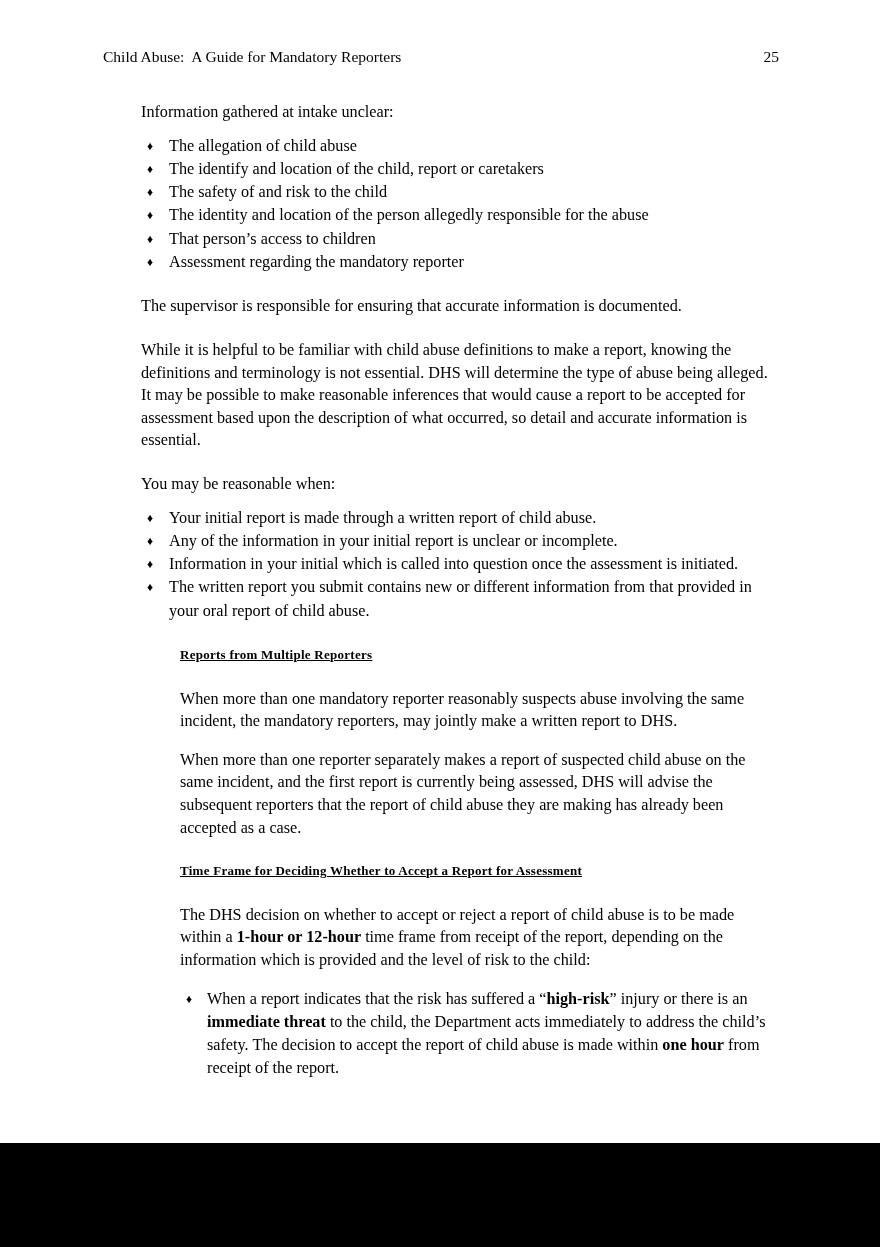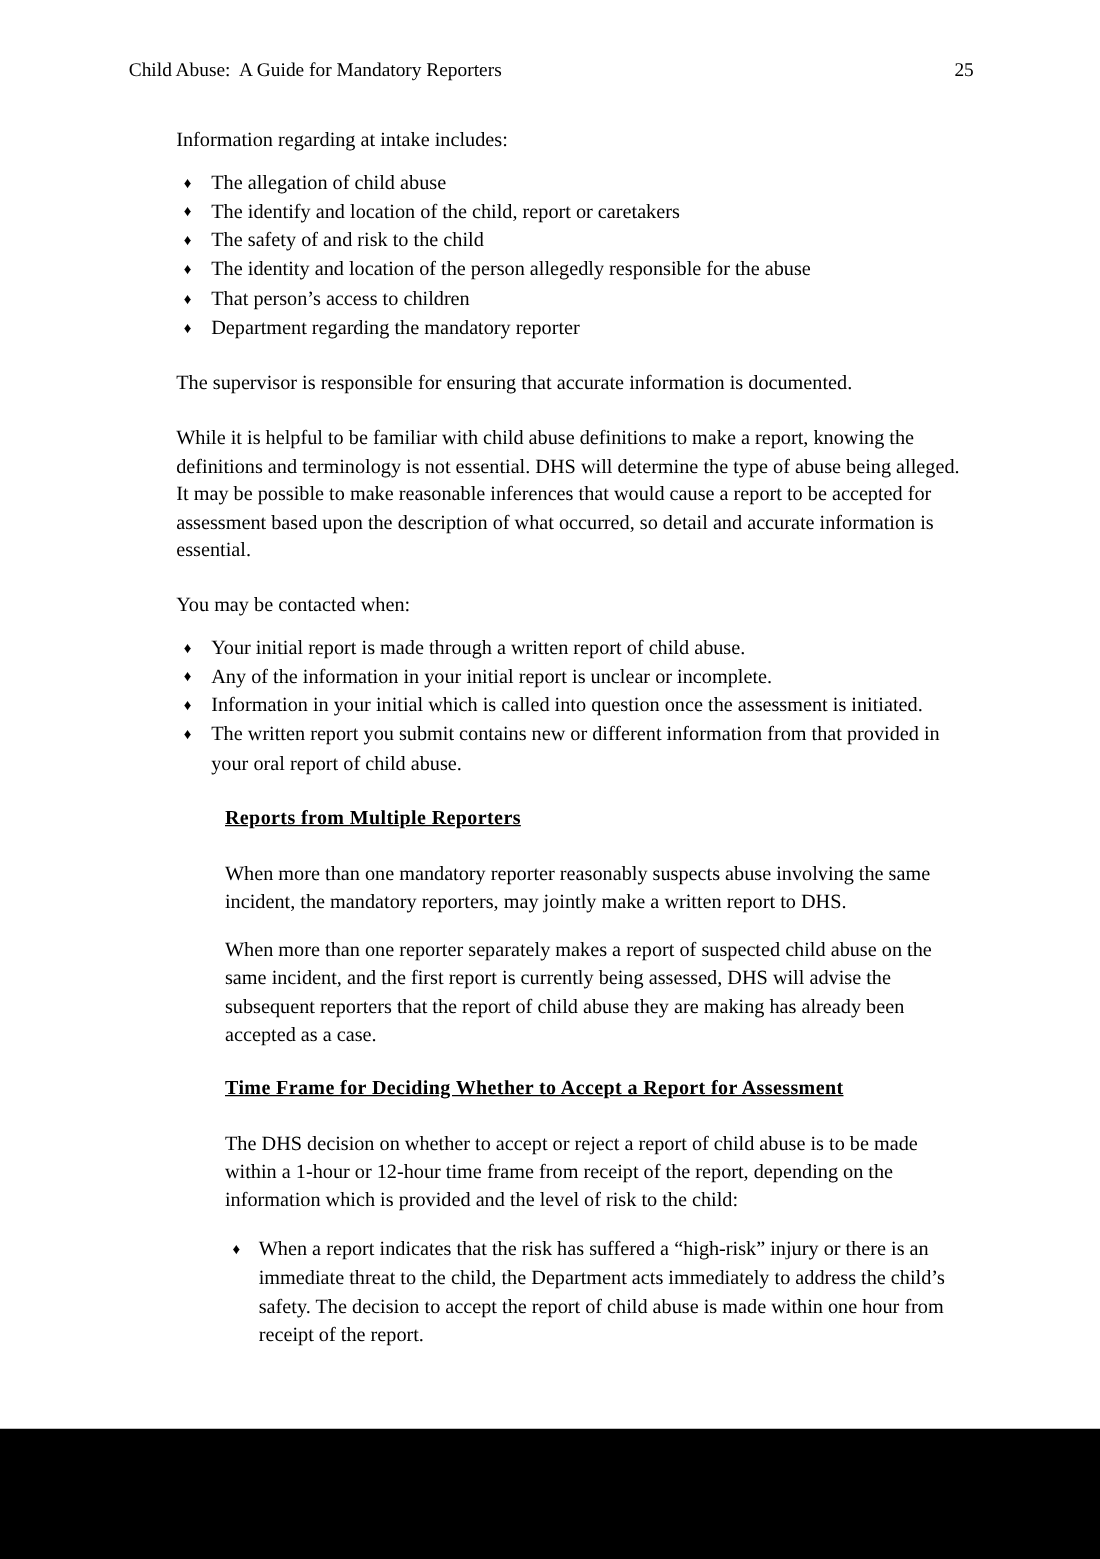--- a/index.html
+++ b/index.html
@@ -69,31 +69,31 @@
     line-height: 23.3px;
   }
 
   .indent-block {
     margin-left: 39px;
     width: 599px;
   }
   .sub-heading {
     font-weight: bold;
     text-decoration: underline;
-    font-size: 16px;
+    font-size: 13px;
     letter-spacing: 0.02em;
   }
   ul.bullets.indented > li {
     padding-left: 27px;
     line-height: 23.3px;
   }
   ul.bullets.indented > li .bullet-glyph {
     left: 6px;
   }
-  b, strong { font-weight: normal; }
+  b, strong { font-weight: bold; }
 
   .black-band {
     position: absolute;
     left: 0;
     top: 1143px;
     width: 880px;
     height: 104px;
     background: #000000;
   }
 </style>
@@ -102,21 +102,21 @@
 
 <div class="page">
 
   <div class="page-header">
     <span class="header-title">Child Abuse:  A Guide for Mandatory Reporters</span>
     <span class="header-pageno">25</span>
   </div>
 
   <div class="content">
 
-    <p class="para">Information regarding at intake includes:</p>
+    <p class="para">Information gathered at intake unclear:</p>
 
     <div class="gap-sm"></div>
 
     <ul class="bullets">
       <li>
         <span class="bullet-glyph">♦</span>
         <span>The allegation of child abuse</span>
       </li>
       <li>
         <span class="bullet-glyph">♦</span>
@@ -129,35 +129,35 @@
       <li>
         <span class="bullet-glyph">♦</span>
         <span>The identity and location of the person allegedly responsible for the abuse</span>
       </li>
       <li>
         <span class="bullet-glyph">♦</span>
         <span>That person’s access to children</span>
       </li>
       <li>
         <span class="bullet-glyph">♦</span>
-        <span>Department regarding the mandatory reporter</span>
+        <span>Assessment regarding the mandatory reporter</span>
       </li>
     </ul>
 
     <div class="gap-lg"></div>
 
     <p class="para">The supervisor is responsible for ensuring that accurate information is documented.</p>
 
     <div class="gap-lg"></div>
 
     <p class="para">While it is helpful to be familiar with child abuse definitions to make a report, knowing the definitions and terminology is not essential.  DHS will determine the type of abuse being alleged.  It may be possible to make reasonable inferences that would cause a report to be accepted for assessment based upon the description of what occurred, so detail and accurate information is essential.</p>
 
     <div class="gap-lg"></div>
 
-    <p class="para">You may be contacted when:</p>
+    <p class="para">You may be reasonable when:</p>
 
     <div class="gap-sm"></div>
 
     <ul class="bullets">
       <li>
         <span class="bullet-glyph">♦</span>
         <span>Your initial report is made through a written report of child abuse.</span>
       </li>
       <li>
         <span class="bullet-glyph">♦</span>

